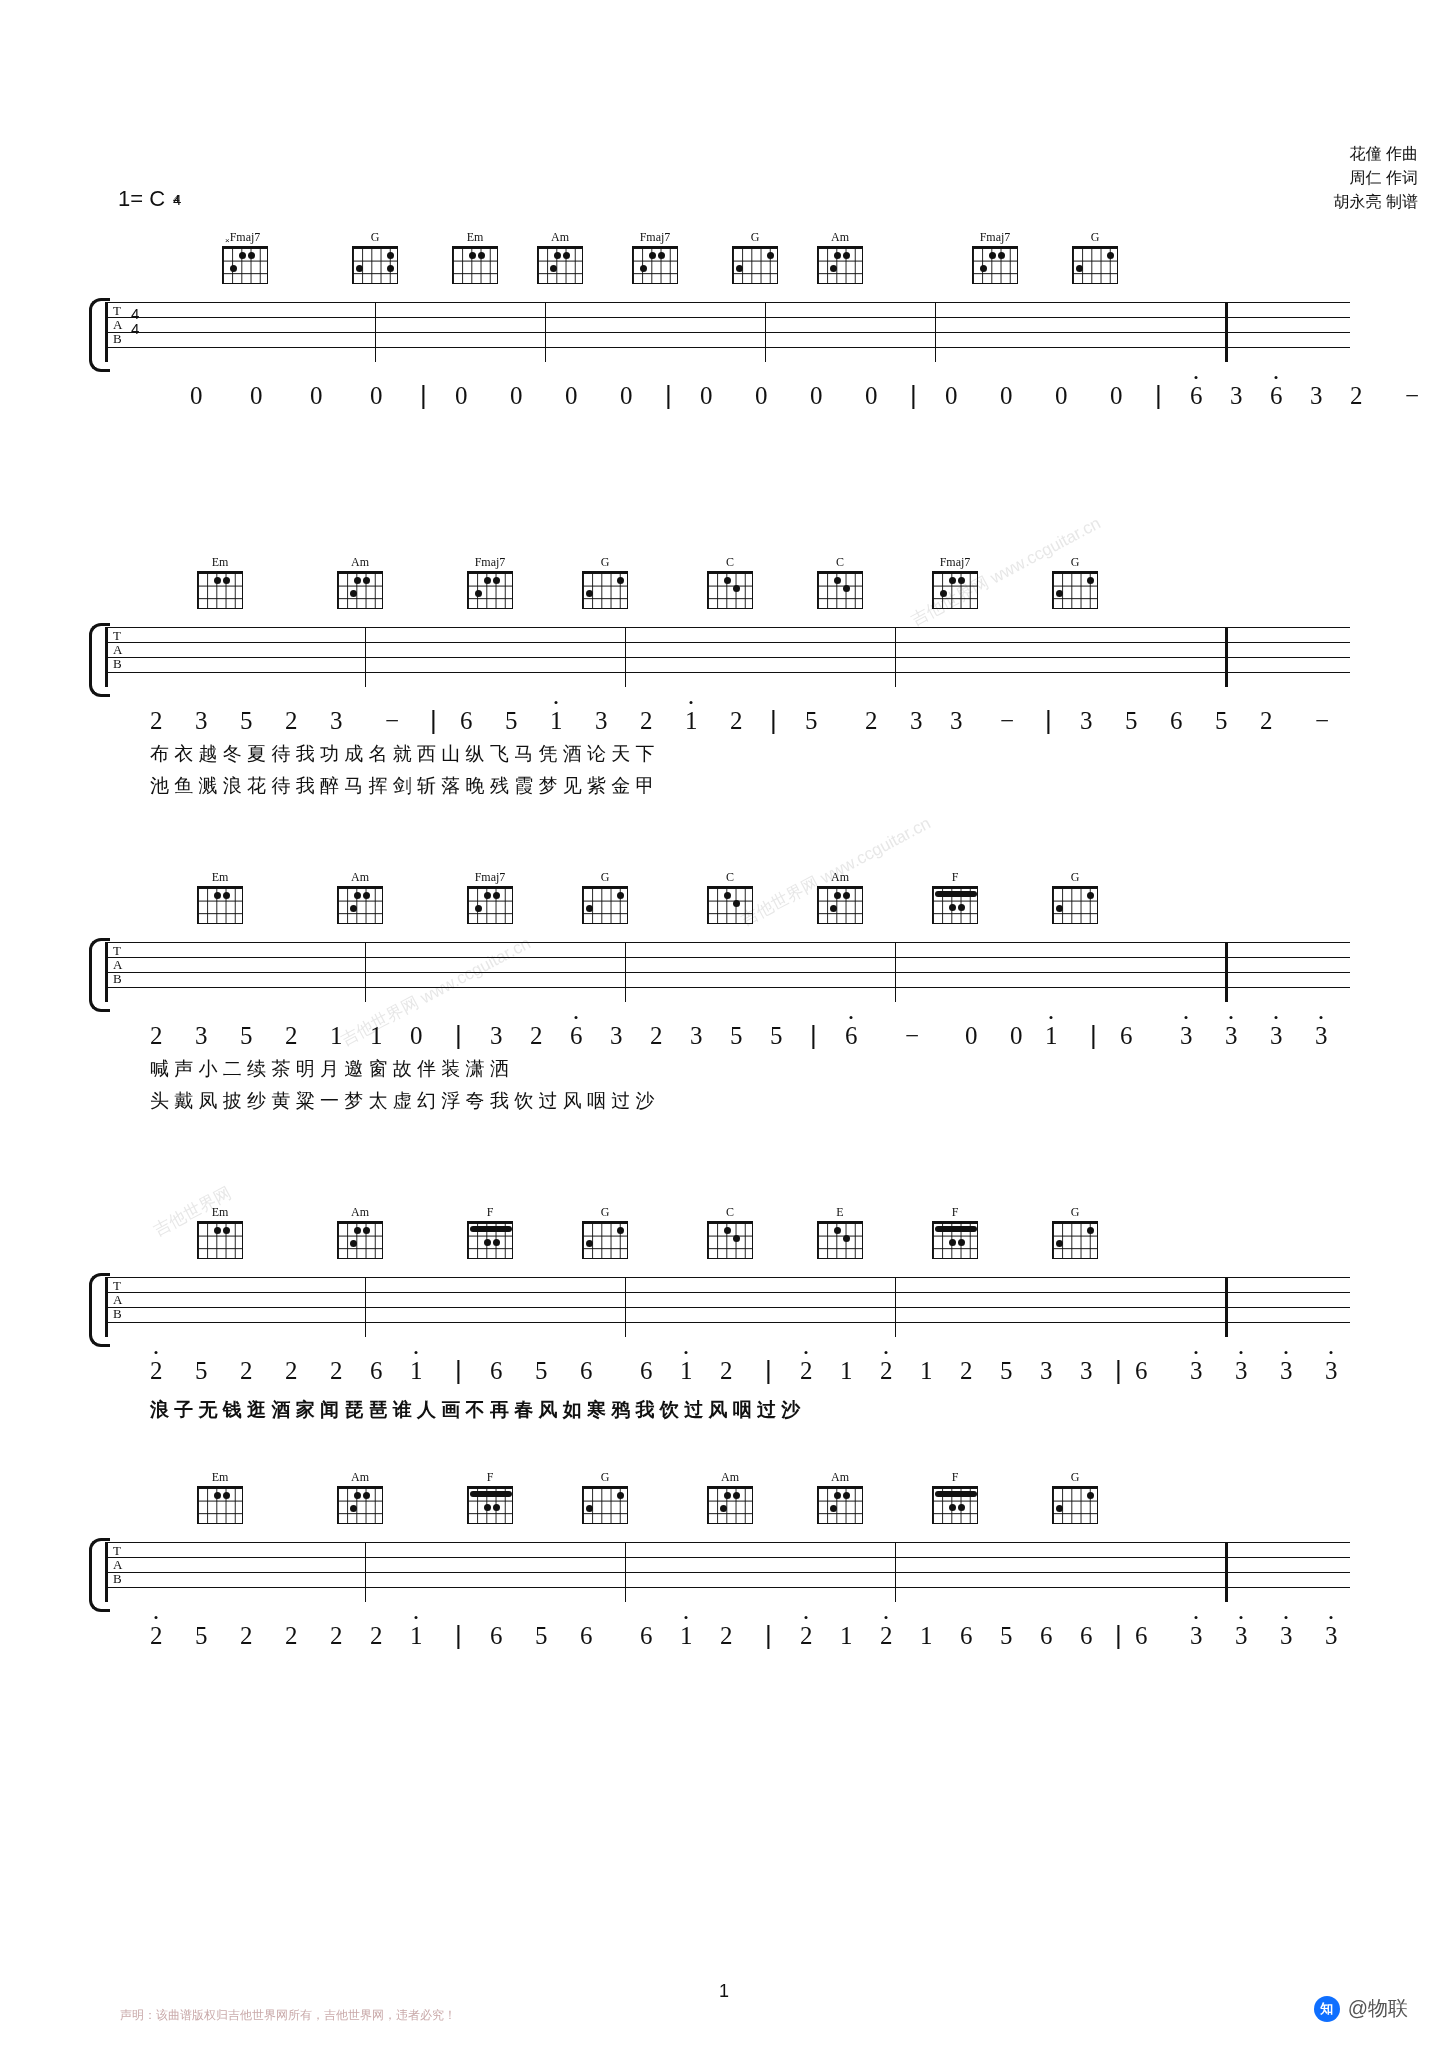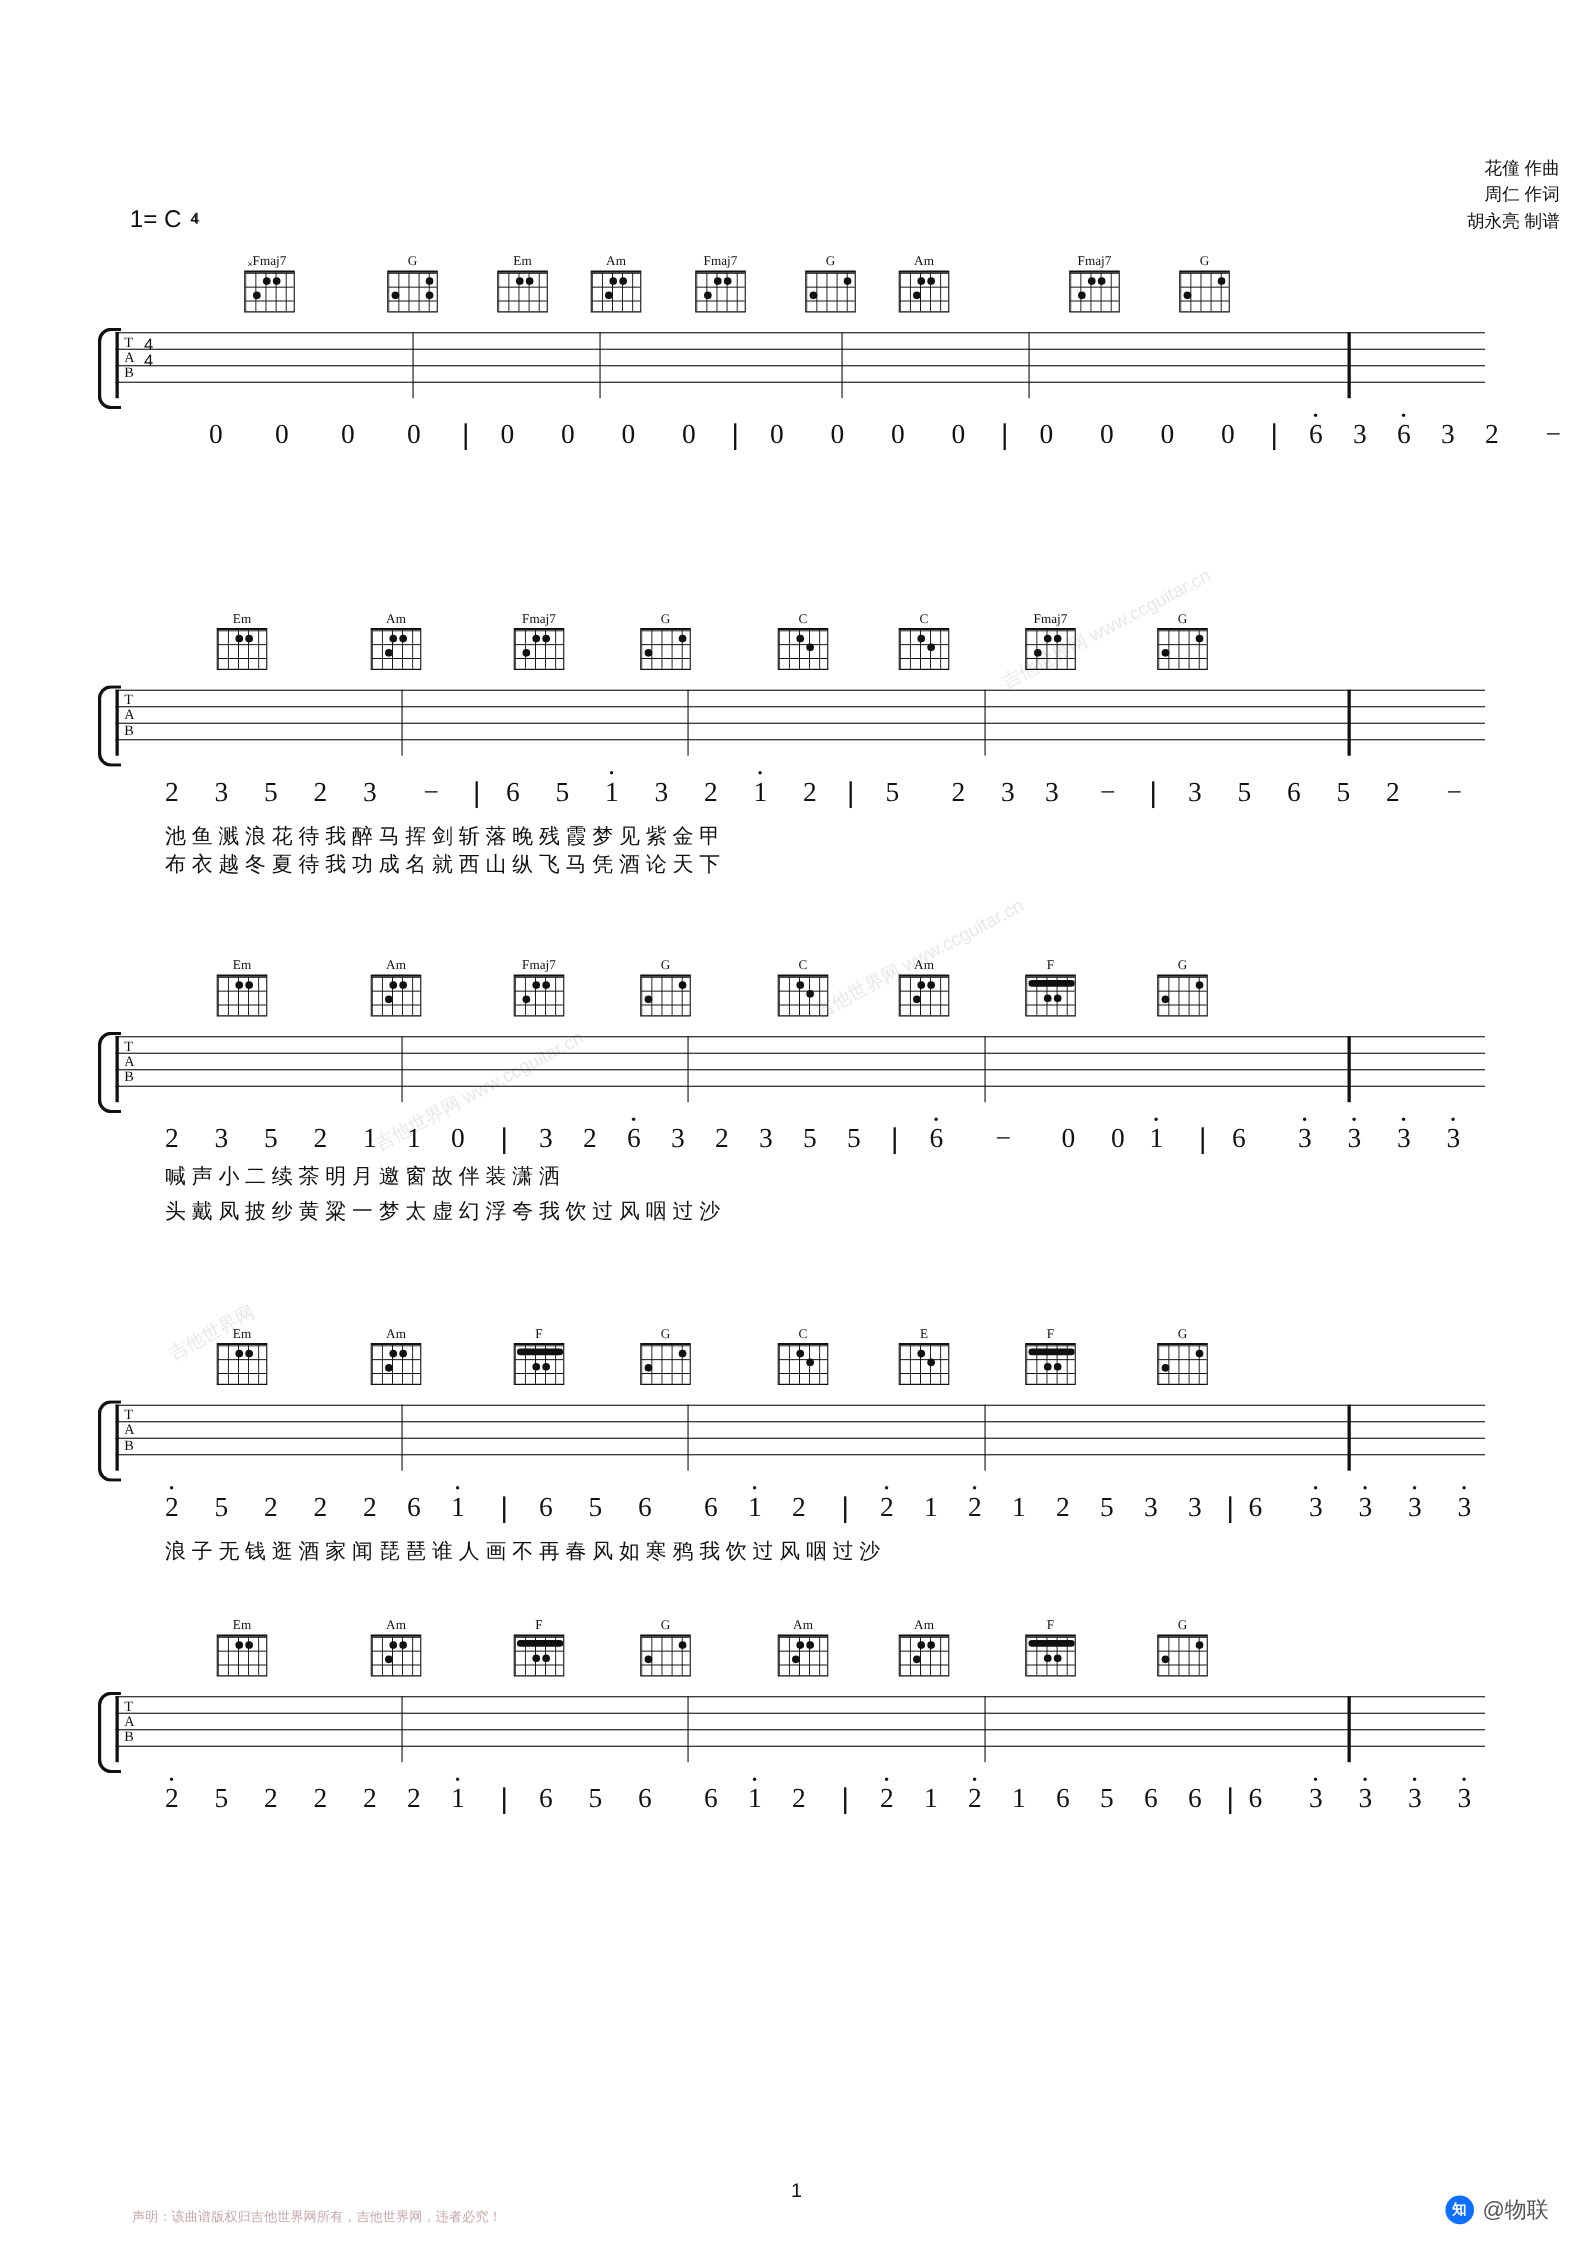--- a/index.html
+++ b/index.html
@@ -351,25 +351,25 @@
       <span class="mnum" style="left:895px;">−</span>
       <span class="mbar" style="left:940px;">|</span>
       <span class="mnum" style="left:975px;">3</span>
       <span class="mnum" style="left:1020px;">5</span>
       <span class="mnum" style="left:1065px;">6</span>
       <span class="mnum" style="left:1110px;">5</span>
       <span class="mnum" style="left:1155px;">2</span>
       <span class="mnum" style="left:1210px;">−</span>
     </div>
 
+    <div class="lyric">
+      <span class="lword" style="left:45px;">布 衣 越 冬 夏      待 我 功 成 名 就 西      山  纵 飞 马      凭 酒 论 天 下</span>
+    </div>
     <div class="lyric" style="margin-top:6px;">
       <span class="lword" style="left:45px;">池 鱼 溅 浪 花      待 我 醉 马 挥 剑 斩      落  晚 残 霞      梦 见 紫 金 甲</span>
-    </div>
-    <div class="lyric">
-      <span class="lword" style="left:45px;">布 衣 越 冬 夏      待 我 功 成 名 就 西      山  纵 飞 马      凭 酒 论 天 下</span>
     </div>
   </div>
 
   <div class="system" style="top:870px;">
     <div class="chords">
       <div class="chord" style="left:85px;">
         <div class="cname">Em</div>
         <div class="grid">
           <span class="dot" style="left:16px;top:4px;"></span>
           <span class="dot" style="left:25px;top:4px;"></span>
@@ -590,21 +590,21 @@
       <span class="mnum" style="left:975px;">3</span>
       <span class="mbar" style="left:1010px;">|</span>
       <span class="mnum" style="left:1015px;opacity:0;"></span>
       <span class="mnum" style="left:1030px;">6</span>
       <span class="mnum dotup" style="left:1085px;">3</span>
       <span class="mnum dotup" style="left:1130px;">3</span>
       <span class="mnum dotup" style="left:1175px;">3</span>
       <span class="mnum dotup" style="left:1220px;">3</span>
     </div>
 
-    <div class="lyric" style="margin-top:6px;">
+    <div class="lyric" style="margin-top:6px;font-weight:bold;">
       <span class="lword" style="left:45px;">浪 子 无 钱 逛 酒 家      闻 琵 琶  谁 人 画      不 再 春 风 如 寒 鸦 我  饮   过 风 咽 过 沙</span>
     </div>
   </div>
 
   <div class="system" style="top:1470px;">
     <div class="chords">
       <div class="chord" style="left:85px;">
         <div class="cname">Em</div>
         <div class="grid">
           <span class="dot" style="left:16px;top:4px;"></span>

